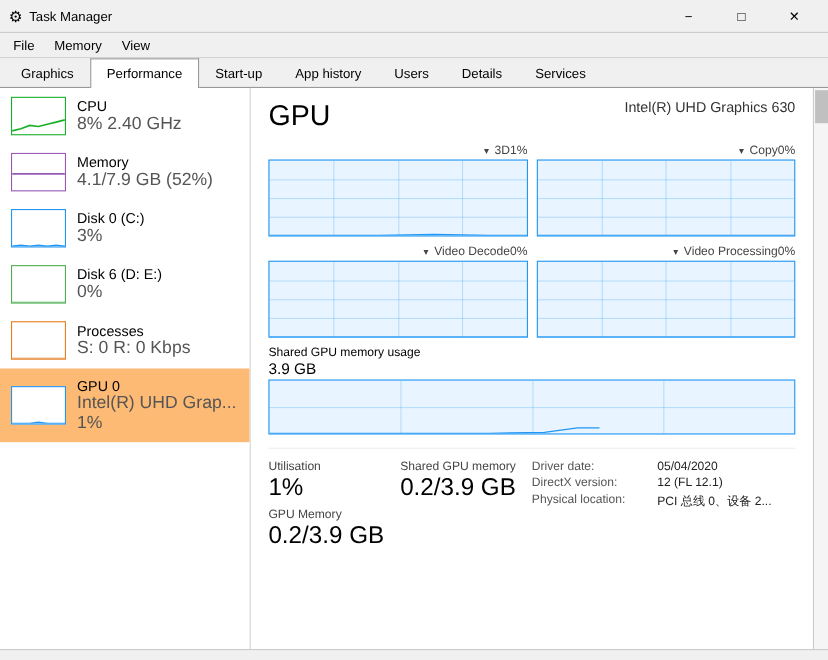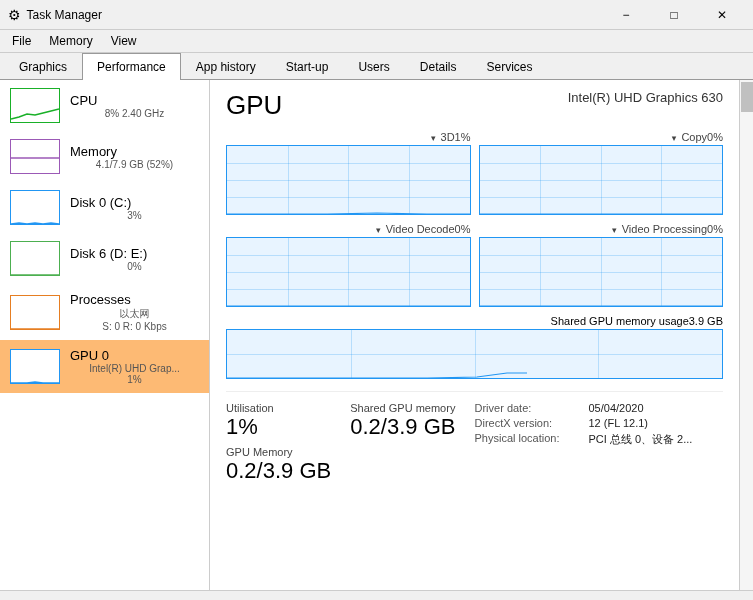--- a/index.html
+++ b/index.html
@@ -54,21 +54,21 @@
       border-bottom-color: white;
     }
 
     .main-content {
       display: flex;
       height: calc(600px - 90px);
       background: white;
     }
 
     .sidebar {
-      width: 210px;
+      width: 228px;
       border-right: 1px solid #ccc;
       overflow-y: auto;
       background: white;
     }
 
     .sidebar-item {
       display: flex;
       align-items: center;
       padding: 8px 10px;
       cursor: pointer;
@@ -88,21 +88,21 @@
     }
     .sidebar-thumb.cpu-border { border-color: #19b028; }
     .sidebar-thumb.mem-border { border-color: #9b59b6; }
     .sidebar-thumb.disk0-border { border-color: #2196F3; }
     .sidebar-thumb.disk1-border { border-color: #4CAF50; }
     .sidebar-thumb.eth-border { border-color: #e67e22; }
     .sidebar-thumb.gpu-border { border-color: #2196F3; }
 
     .sidebar-info { flex: 1; }
     .sidebar-name { font-size: 13px; font-weight: 400; }
-    .sidebar-detail { font-size: 10px; color: #555; text-align: center; }
+    .sidebar-detail { font-size: 16px; color: #555; }
 
     .detail-panel {
       flex: 1;
       padding: 10px 16px;
       overflow-y: auto;
       position: relative;
       background: white;
     }
 
     .scrollbar-track {
@@ -173,25 +173,26 @@
       position: absolute;
       top: 0; bottom: 0;
       width: 1px;
       background: rgba(33,150,243,0.25);
     }
 
     .shared-gpu-section { margin-top: 4px; }
 
     .shared-label-row {
       display: flex;
-      justify-content: flex-end;
+      justify-content: center;
       margin-bottom: 2px;
+      flex-direction: column;
     }
     .shared-label { font-size: 11px; }
-    .shared-val { font-size: 11px; }
+    .shared-val { font-size: 14px; }
 
     .shared-graph-box {
       border: 1px solid #2196F3;
       background: #e8f4ff;
       height: 50px;
       position: relative;
       overflow: hidden;
     }
 
     .stats-row {
@@ -281,22 +282,22 @@
 
 <div class="menu-bar">
   <span class="menu-item">File</span>
   <span class="menu-item">Memory</span>
   <span class="menu-item">View</span>
 </div>
 
 <div class="tab-bar">
   <div class="tab">Graphics</div>
   <div class="tab active">Performance</div>
+  <div class="tab">Start-up</div>
   <div class="tab">App history</div>
-  <div class="tab">Start-up</div>
   <div class="tab">Users</div>
   <div class="tab">Details</div>
   <div class="tab">Services</div>
 </div>
 
 <div class="main-content">
 
   <div class="sidebar">
 
     <div class="sidebar-item">
@@ -348,21 +349,20 @@
     </div>
 
     <div class="sidebar-item">
       <div class="sidebar-thumb eth-border">
         <svg width="50" height="35">
           <polyline points="0,33 8,33 16,33 24,33 32,33 40,33 48,33" fill="none" stroke="#e67e22" stroke-width="1.5"></polyline>
         </svg>
       </div>
       <div class="sidebar-info">
         <div class="sidebar-name">Processes</div>
-        <div class="sidebar-detail">以太网</div>
         <div class="sidebar-detail">S: 0  R: 0 Kbps</div>
       </div>
     </div>
 
     <div class="sidebar-item selected">
       <div class="sidebar-thumb gpu-border">
         <svg width="50" height="35">
           <polyline points="0,33 8,33 16,33 24,32 32,33 40,33 48,33" fill="none" stroke="#2196F3" stroke-width="1.5"></polyline>
         </svg>
       </div>

